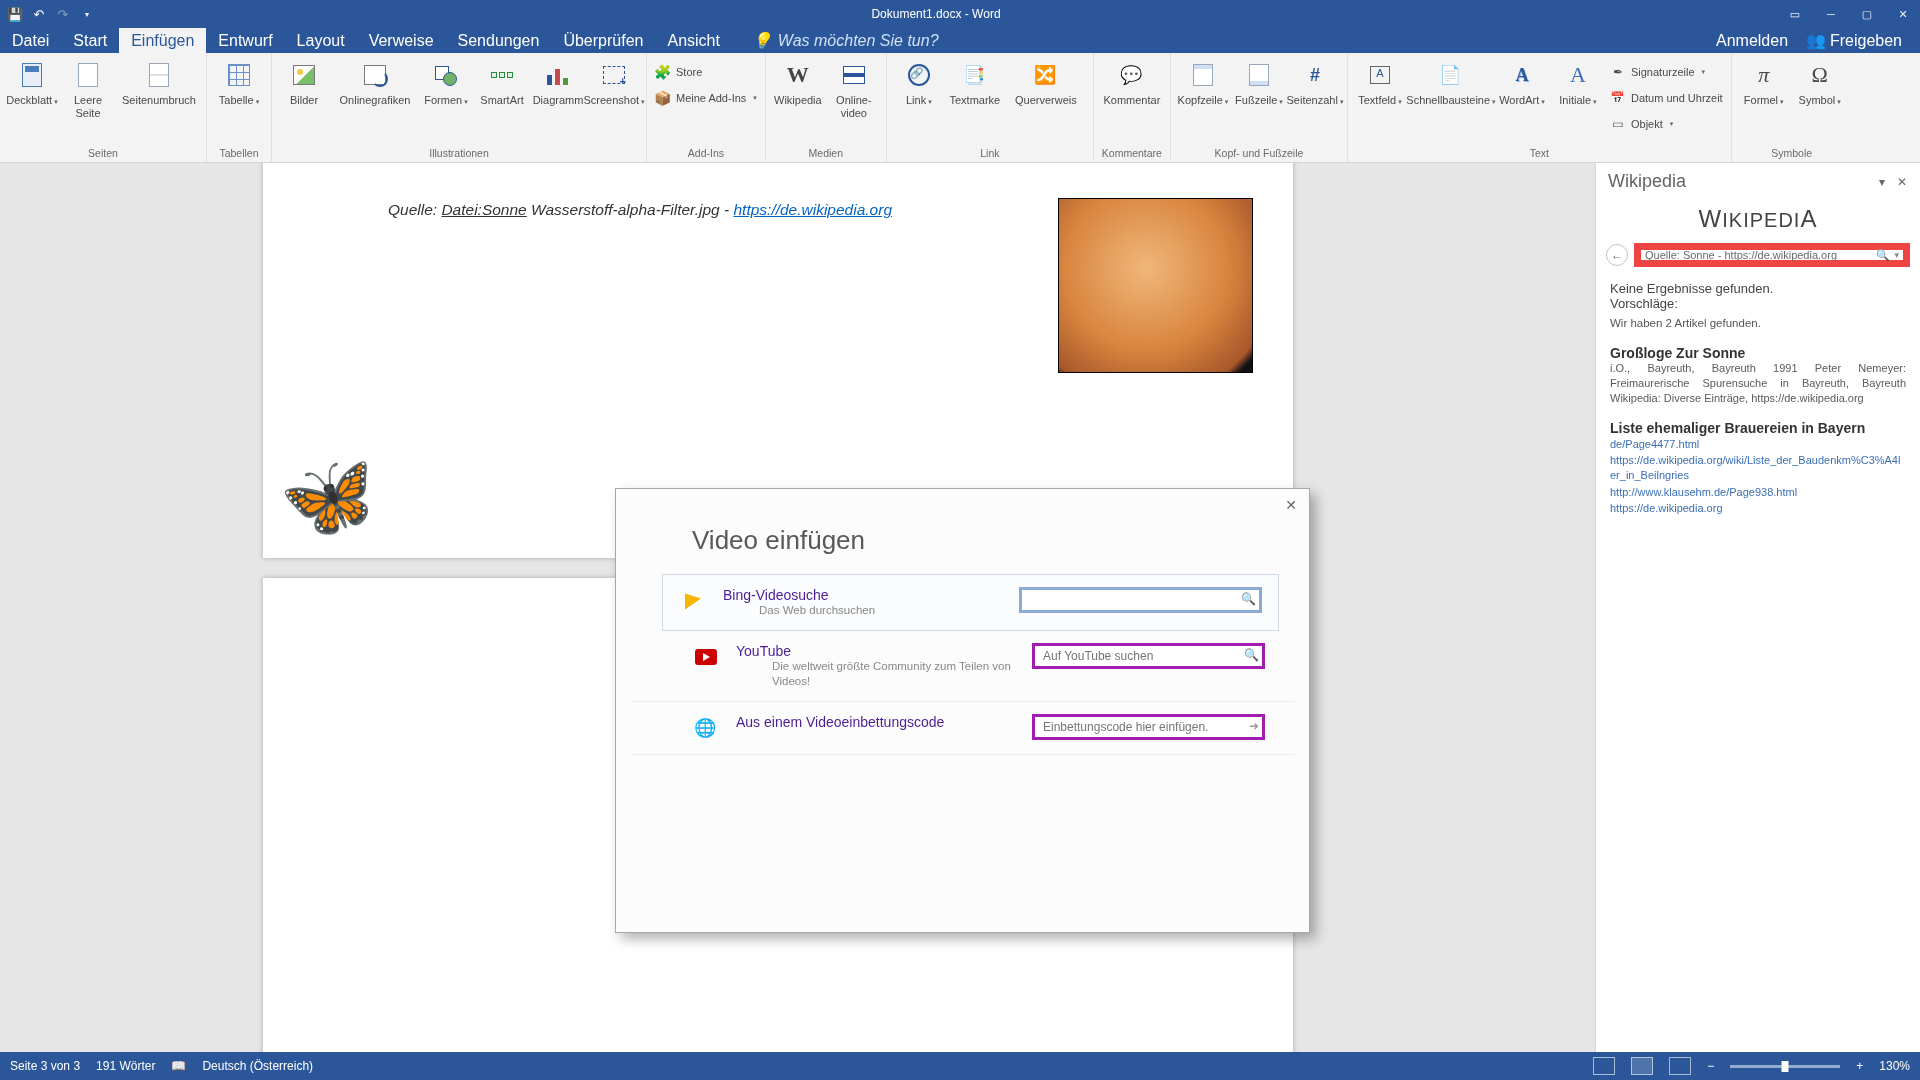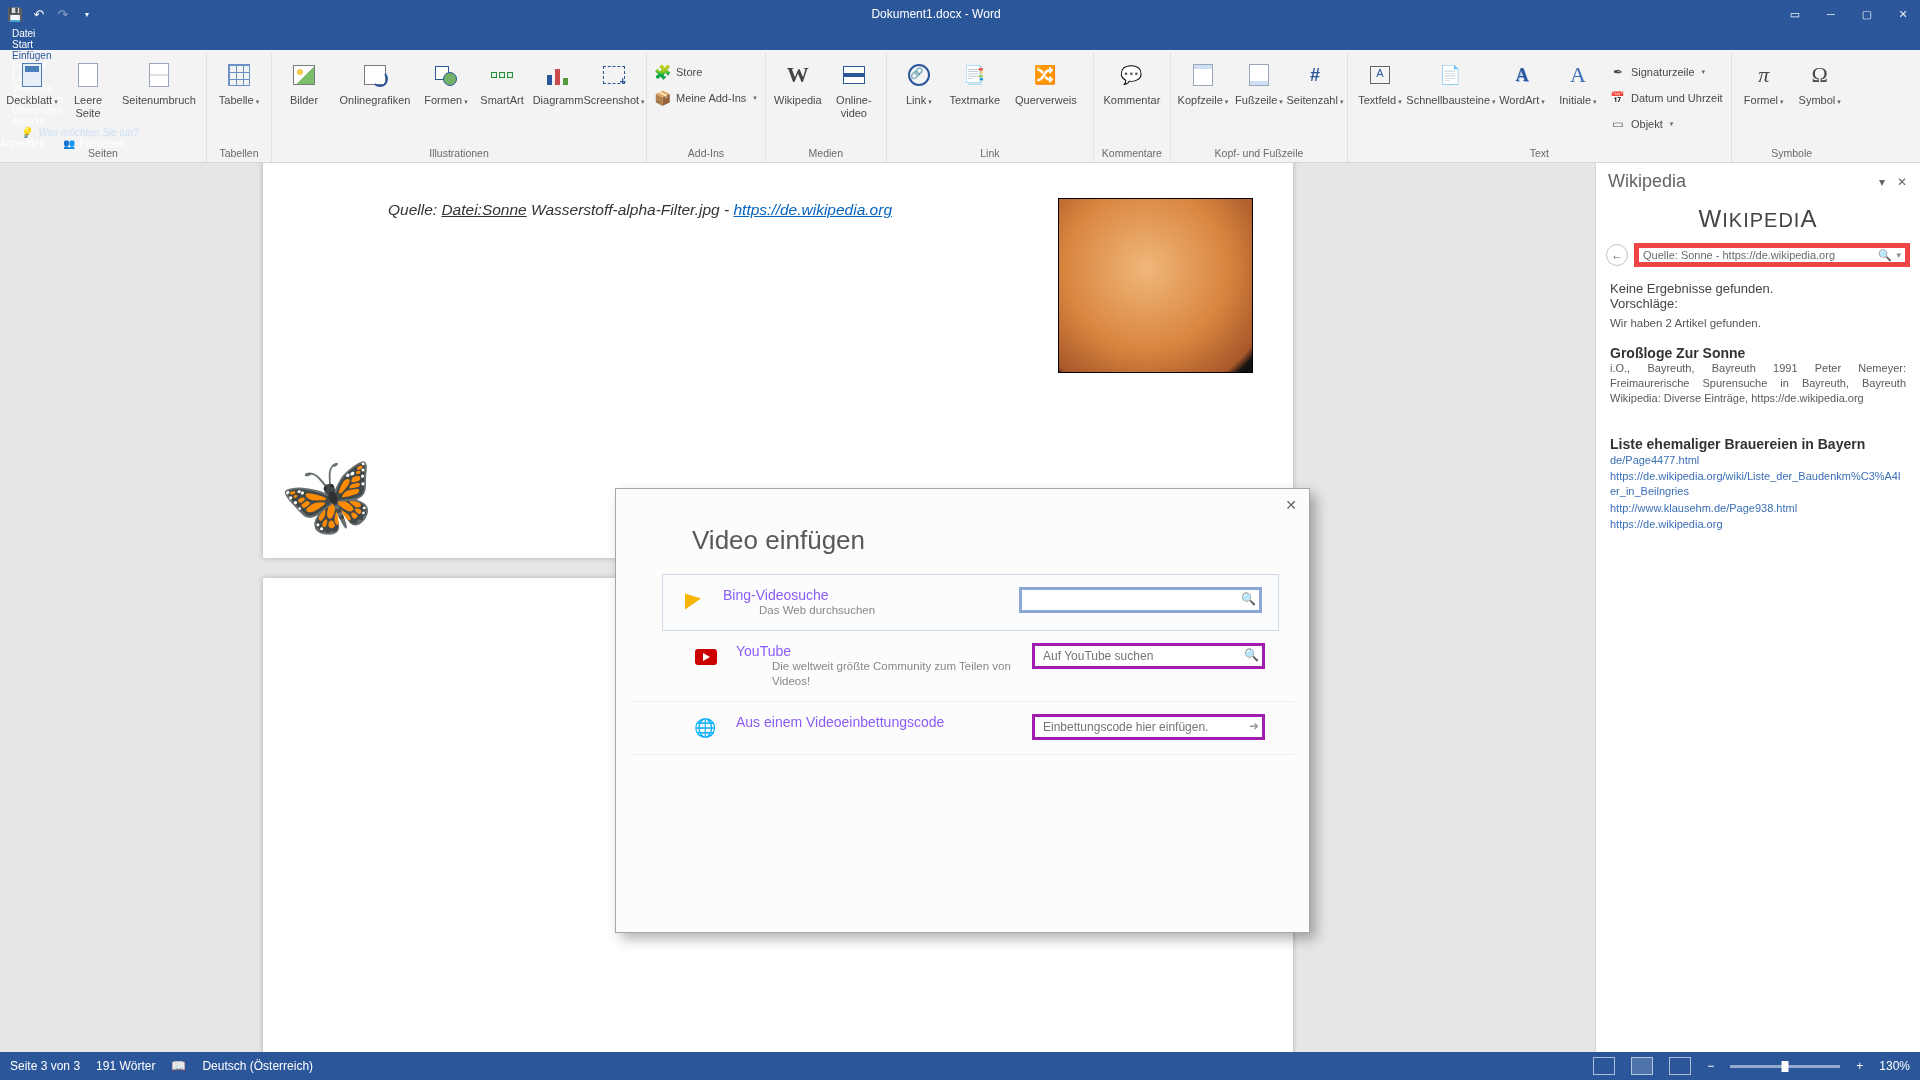--- a/index.html
+++ b/index.html
@@ -7,21 +7,21 @@
 
 
 .titlebar { height: 28px; background: #2b579a; display: flex; align-items: center; color: #fff; font-size: 12px; }
 .titlebar .qat { display: flex; align-items: center; gap: 10px; padding-left: 8px; }
 .titlebar .qat-icon { width: 14px; height: 14px; display: flex; align-items: center; justify-content: center; font-size: 13px; opacity: .95; }
 .titlebar .title { flex: 1; text-align: center; }
 .titlebar .wincontrols { display: flex; gap: 2px; }
 .titlebar .winbtn { width: 34px; height: 28px; display: flex; align-items: center; justify-content: center; font-size: 11px; opacity: .9; }
 
 
-.tabsrow { height: 25px; background: #2b579a; display: flex; align-items: stretch; color: #fff; font-size: 10px; flex-direction: column; }
+.tabsrow { height: 25px; background: #2b579a; display: flex; align-items: stretch; color: #fff; font-size: 16px; }
 .tab { padding: 0 12px; display: flex; align-items: center; height: 100%; }
 .tab.active { background: #f3f3f3; color: #2b579a; }
 .tellme { display: flex; align-items: center; gap: 6px; padding-left: 20px; color: #cfe0f5; font-style: italic; }
 .tabsrow .spacer { flex: 1; }
 .tabsrow .right-actions { display: flex; align-items: center; gap: 18px; padding-right: 18px; }
 
 
 .ribbon { height: 110px; background: #f3f3f3; border-bottom: 1px solid #d6d6d6; display: flex; font-size: 11px; color: #4a4a4a; }
 .group { border-right: 1px solid #e1e1e1; padding: 4px 8px 0 8px; display: flex; flex-direction: column; align-items: center; justify-content: space-between; }
 .group-body { display: flex; align-items: flex-start; gap: 8px; flex: 1; }
@@ -94,42 +94,42 @@
 
 
 .overlay { position:absolute; inset:0; }
 .dialog { position:absolute; top:325px; left:615px; width:695px; height:445px; background:#fcfcfc; border:1px solid #a7a7a7; box-shadow:6px 6px 12px rgba(0,0,0,.3); }
 .dialog .dlg-close { position:absolute; top:8px; right:12px; font-size:14px; color:#666; cursor:pointer; }
 .dialog h1 { font-weight:300; font-size:26px; color:#595959; padding:36px 0 18px 76px; }
 .dlg-row { display:flex; align-items:flex-start; gap:16px; padding:12px 30px 12px 62px; border-bottom:1px solid #eee; margin:0 14px; }
 .dlg-row.selected { border:1px solid #d0d8e4; background:#fafcfe; margin:0 30px 0 46px; padding:12px 16px; }
 .dlg-row .provicon { width:28px; height:28px; display:flex; align-items:center; justify-content:center; font-size:20px; }
 .dlg-row .provtext { flex:0 0 280px; }
-.dlg-row .provtext .pt { font-size:14px; color:#8b5cf6; }
+.dlg-row .provtext .pt { font-size:14px; color:#4c1d95; }
 .dlg-row .provtext .pd { font-size:11.5px; color:#888; line-height:1.3;margin-left:36px; }
 .dlg-row .provinput { flex:1; position:relative; }
 .dlg-row .provinput input { width:100%; height:26px; border:3px solid #a21caf; font-size:12px; padding:0 26px 0 8px; color:#888; background:#fff; }
 .dlg-row.selected .provinput input { border-color:#8aa9d4; }
 .dlg-row .provinput .si { position:absolute; right:6px; top:5px; color:#999; font-size:12px; }
 .bing-ico { position:relative; }
 .bing-ico::before{content:"";position:absolute;width:0;height:0;border-left:16px solid #f7b500;border-top:8px solid transparent;border-bottom:8px solid transparent;left:6px;top:5px;transform:skewY(-10deg);}
 .yt-ico { width:22px; height:16px; background:#cc0000; border-radius:3px; display:flex; align-items:center; justify-content:center; }
 .yt-ico::after{content:"";border-left:7px solid #fff;border-top:4px solid transparent;border-bottom:4px solid transparent;}
 .embed-ico::before{content:"🌐";font-size:18px;}
 
 
 .task-pane { position:absolute; right:0; top:163px; bottom:28px; width:325px; background:#fff; border-left:1px solid #d6d6d6; display:flex; flex-direction:column; font-size:12px; color:#444; }
 .tp-header { display:flex; align-items:center; padding:8px 8px 5px 12px; }
 .tp-header .tpt { font-size:18px; color:#646464; flex:1; }
 .tp-header .tpbtn { width:20px; height:20px; display:flex; align-items:center; justify-content:center; color:#666; }
 .tp-logo { text-align:center; font-family: "Times New Roman", serif; font-size:20px; letter-spacing:1px; padding:8px 0 10px; }
 .tp-logo .big { font-size:24px; }
 .tp-search { display:flex; gap:6px; padding:0 10px 10px 10px; align-items:center; }
 .tp-search .back { width:22px; height:22px; border:1px solid #c5c5c5; border-radius:50%; display:flex; align-items:center; justify-content:center; color:#666; }
-.tp-search .box { flex:1; height:24px; border:5px solid #ef4444; display:flex; align-items:center; padding:0 4px; font-size:11px; color:#6a6a6a; }
+.tp-search .box { flex:1; height:24px; border:7px solid #ef4444; display:flex; align-items:center; padding:0 4px; font-size:11px; color:#6a6a6a; }
 .tp-search .box span:first-child { flex:1; white-space:nowrap; overflow:hidden; text-overflow:ellipsis; }
 .tp-body { padding:4px 14px; overflow:hidden; }
 .tp-body .noresult { font-size:13px; font-weight:normal; color:#444; }
 .tp-body .found { font-size:11.5px; color:#555; padding:6px 0 10px; }
 .tp-body .res-title { font-size:14px; font-weight:bold; color:#333; margin-top:6px; }
 .tp-body .res-snip { font-size:11px; color:#5a5a5a; line-height:1.35; text-align:justify; }
 .tp-body .res-link { font-size:11px; color:#3b6fb6; line-height:1.4; word-break:break-all; display:block; margin-top:1px; }
 
 
 .statusbar { position:absolute; left:0; right:0; bottom:0; height:28px; background:#2b579a; color:#fff; display:flex; align-items:center; font-size:12px; padding:0 10px; gap:16px; }
@@ -483,21 +483,21 @@
   </div>
   <div class="tp-body">
     <div class="noresult">
       <span>Keine Ergebnisse gefunden.</span><br><span>Vorschläge:</span>
     </div>
     <div class="found">Wir haben 2 Artikel gefunden.</div>
 
     <div class="res-title">Großloge Zur Sonne</div>
     <div class="res-snip">i.O., Bayreuth, Bayreuth 1991 Peter Nemeyer: Freimaurerische Spurensuche in Bayreuth, Bayreuth Wikipedia: Diverse Einträge, https://de.wikipedia.org</div>
 
-    <div class="res-title" style="margin-top:30px">Liste ehemaliger Brauereien in Bayern</div>
+    <div class="res-title" style="margin-top:14px">Liste ehemaliger Brauereien in Bayern</div>
     <span class="res-link">de/Page4477.html</span>
     <span class="res-link">https://de.wikipedia.org/wiki/Liste_der_Baudenkm%C3%A4ler_in_Beilngries</span>
     <span class="res-link">http://www.klausehm.de/Page938.html</span>
     <span class="res-link">https://de.wikipedia.org</span>
   </div>
 </div>
 
 <div class="statusbar">
   <span>Seite 3 von 3</span>
   <span>191 Wörter</span>

